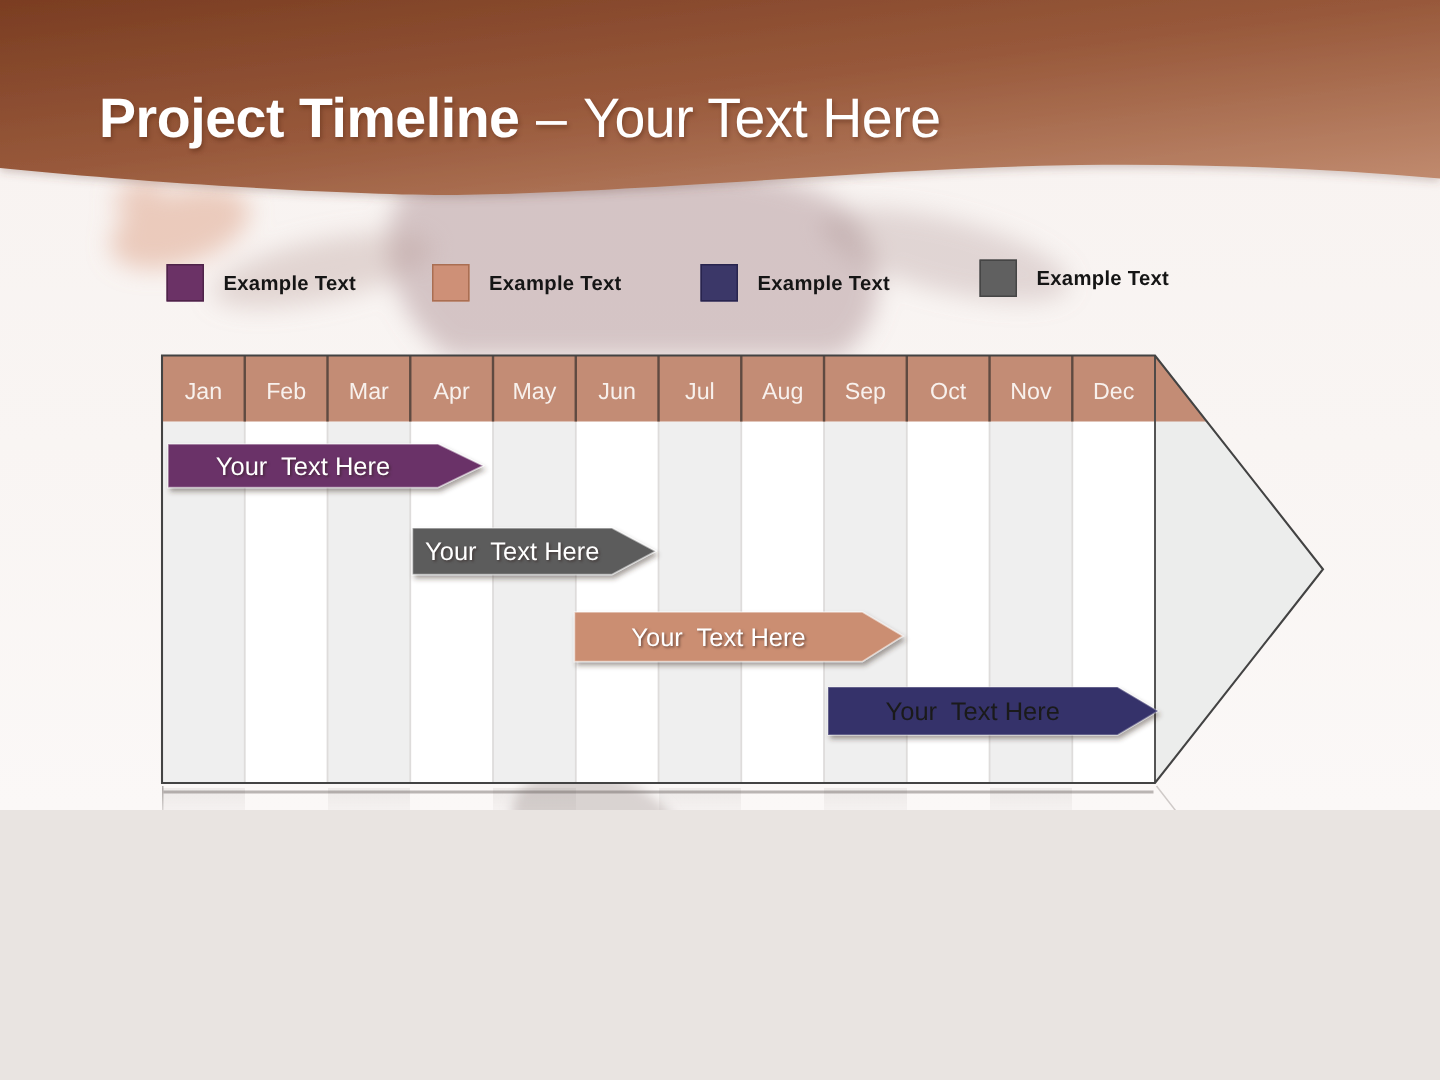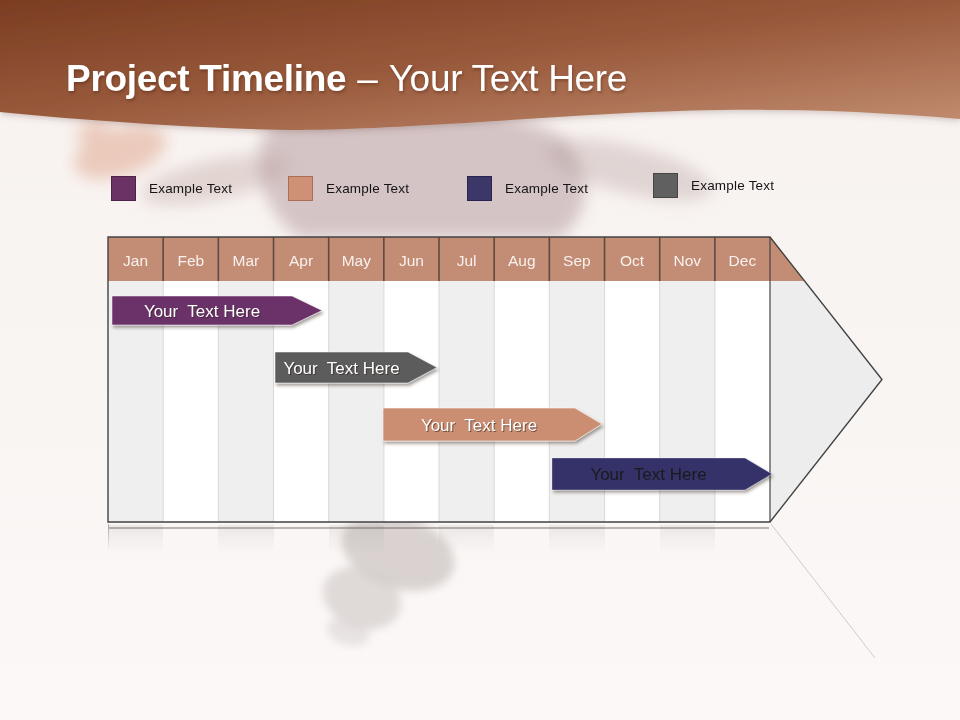--- a/index.html
+++ b/index.html
@@ -1,33 +1,33 @@
 <!DOCTYPE html>
 <html><head>
 <meta charset="utf-8">
 <style>
   html,body{margin:0;padding:0;background:#e9e4e1;}
   .stage{
-    position:relative;width:960px;height:720px;overflow:hidden;
+    position:relative;width:960px;height:540px;overflow:hidden;
     font-family:"Liberation Sans",sans-serif;
     background:linear-gradient(180deg,#f6f0ee 0%,#f8f3f1 18%,#f9f5f3 55%,#fbf8f7 100%);
   }
   .abs{position:absolute;}
   
   .slide-title{
     position:absolute;left:66px;top:58px;display:flex;align-items:baseline;gap:11px;
     color:#ffffff;font-size:37px;letter-spacing:-0.3px;line-height:1.15;
     text-shadow:1px 2px 3px rgba(70,30,10,0.38);white-space:nowrap;
   }
   .t-bold{font-weight:700;}
   .t-sep,.t-light{font-weight:400;}
   
   .legend-item{position:absolute;top:175px;height:26px;display:flex;align-items:center;gap:13px;}
   .swatch{width:25px;height:25px;box-sizing:border-box;border:1px solid #444;flex:0 0 auto;}
-  .legend-label{font-size:13.5px;font-weight:400;color:#151515;letter-spacing:0.2px;white-space:nowrap;}
+  .legend-label{font-size:13.5px;font-weight:700;color:#151515;letter-spacing:0.2px;white-space:nowrap;}
   
   .month-text{font-family:"Liberation Sans",sans-serif;font-size:15.5px;}
   .bar-text{font-family:"Liberation Sans",sans-serif;font-size:17px;white-space:pre;}
   .bar-text.shadowed{filter:drop-shadow(1px 1.5px 0.6px rgba(45,30,28,0.55));}
   
   .refl-stripes{
     position:absolute;left:108px;top:525px;width:662px;height:34px;
     background:repeating-linear-gradient(90deg,
       rgba(125,117,114,0.16) 0px, rgba(125,117,114,0.16) 55.17px,
       rgba(255,255,255,0) 55.17px, rgba(255,255,255,0) 110.34px);

